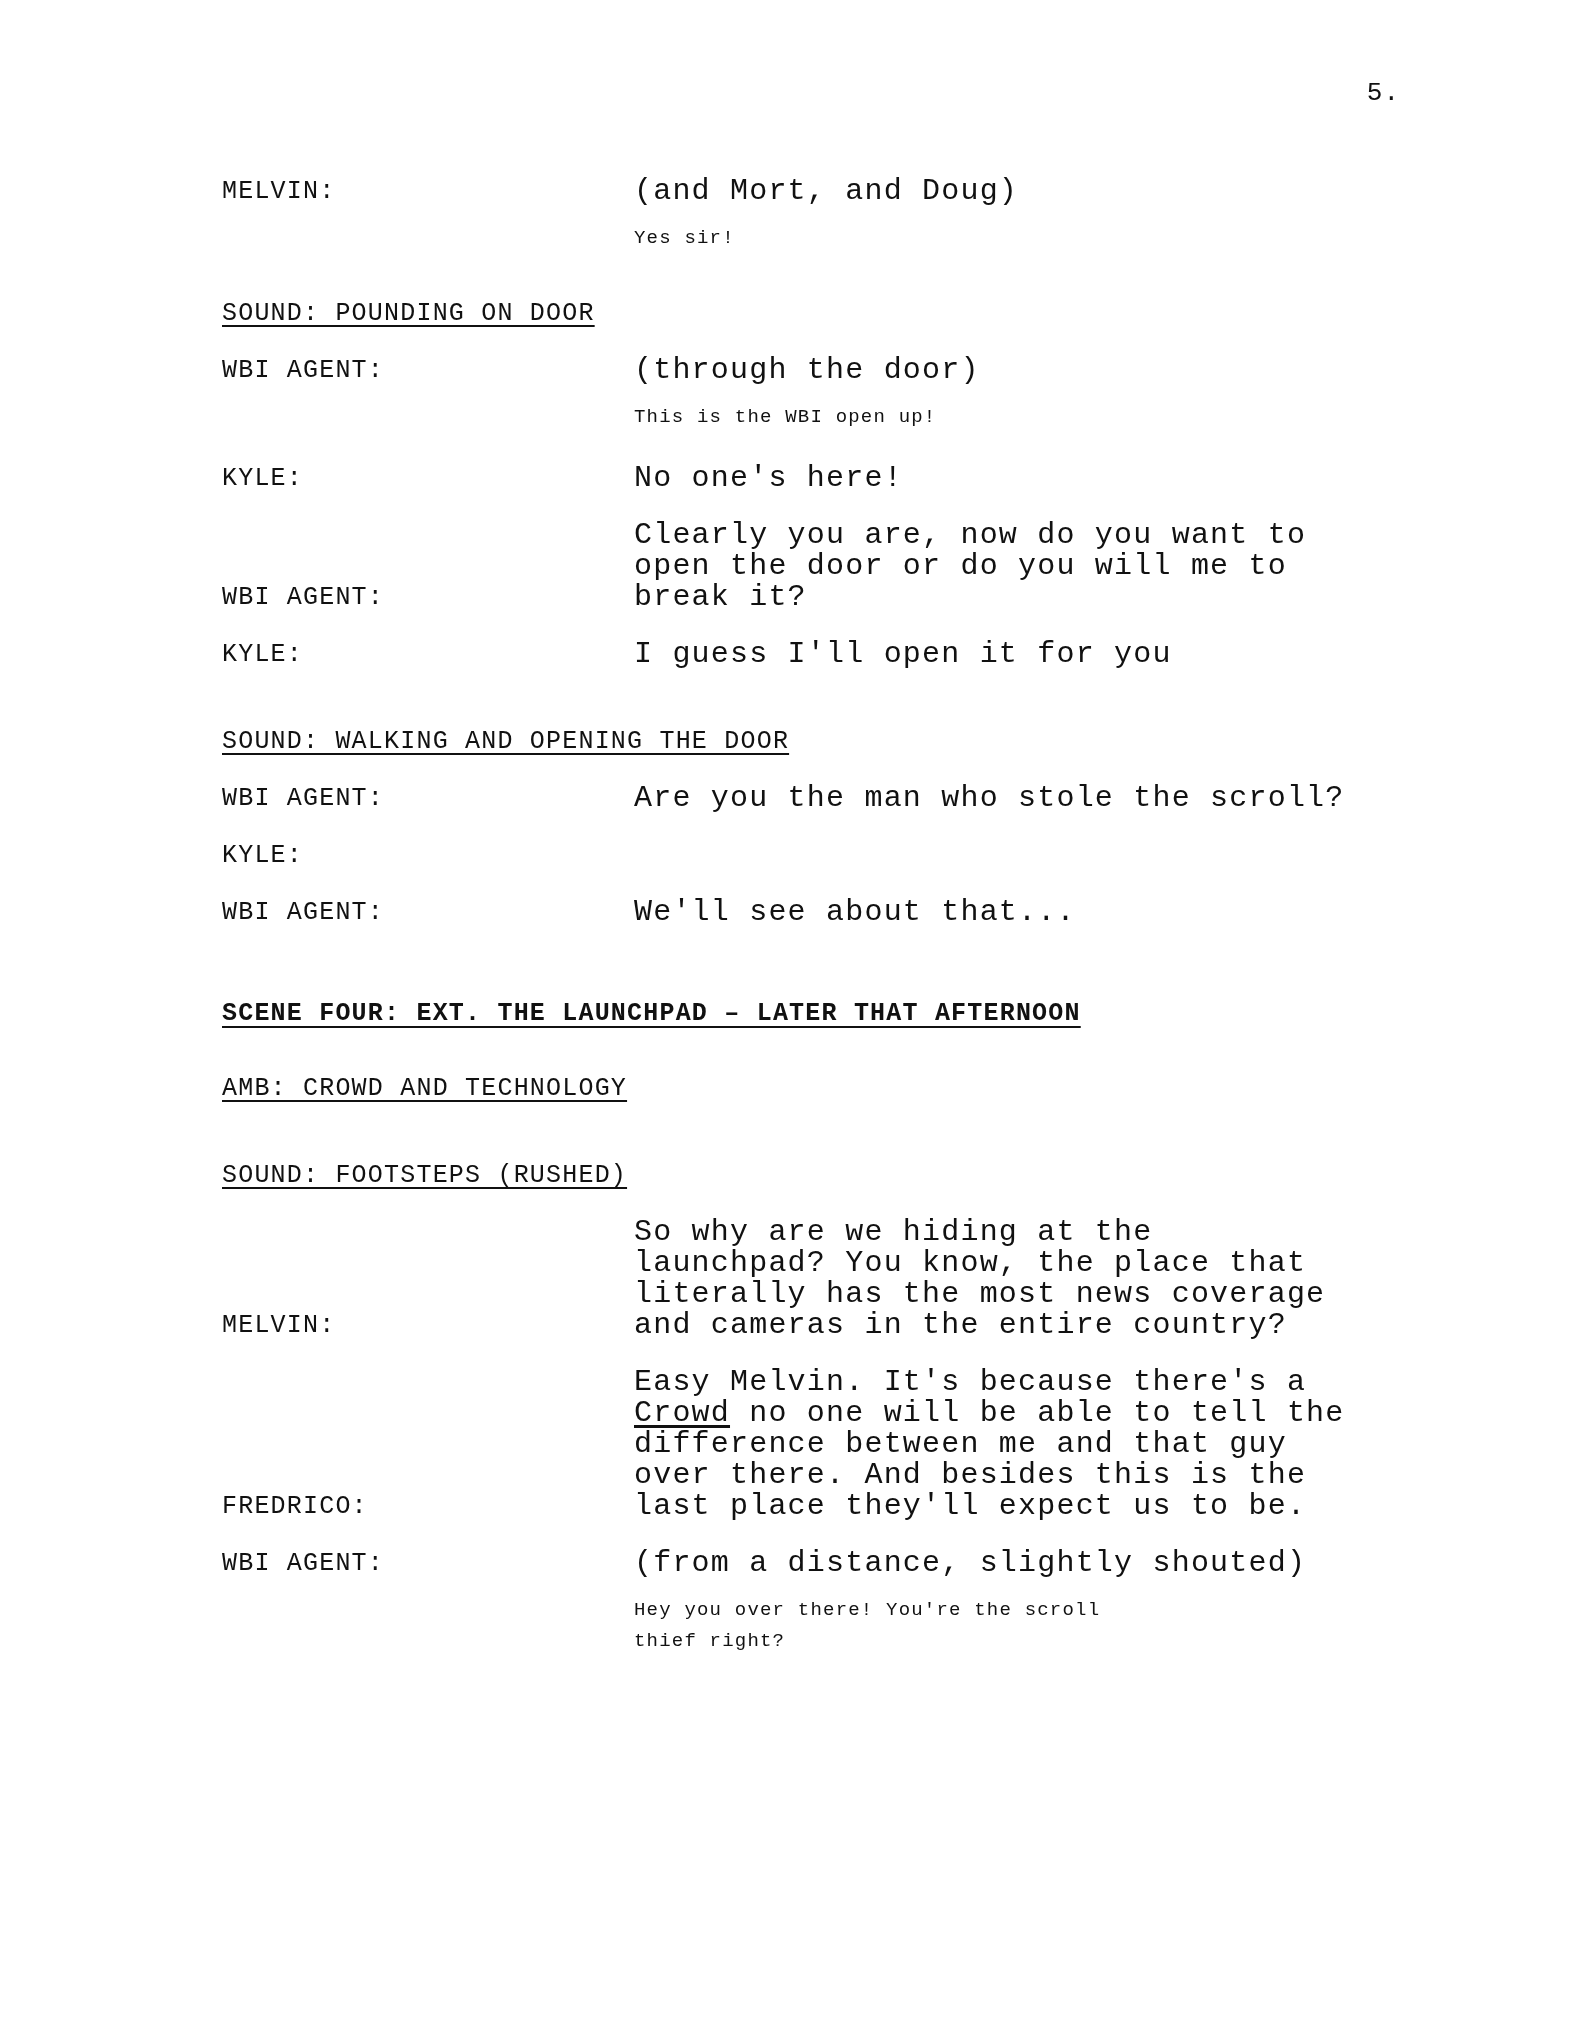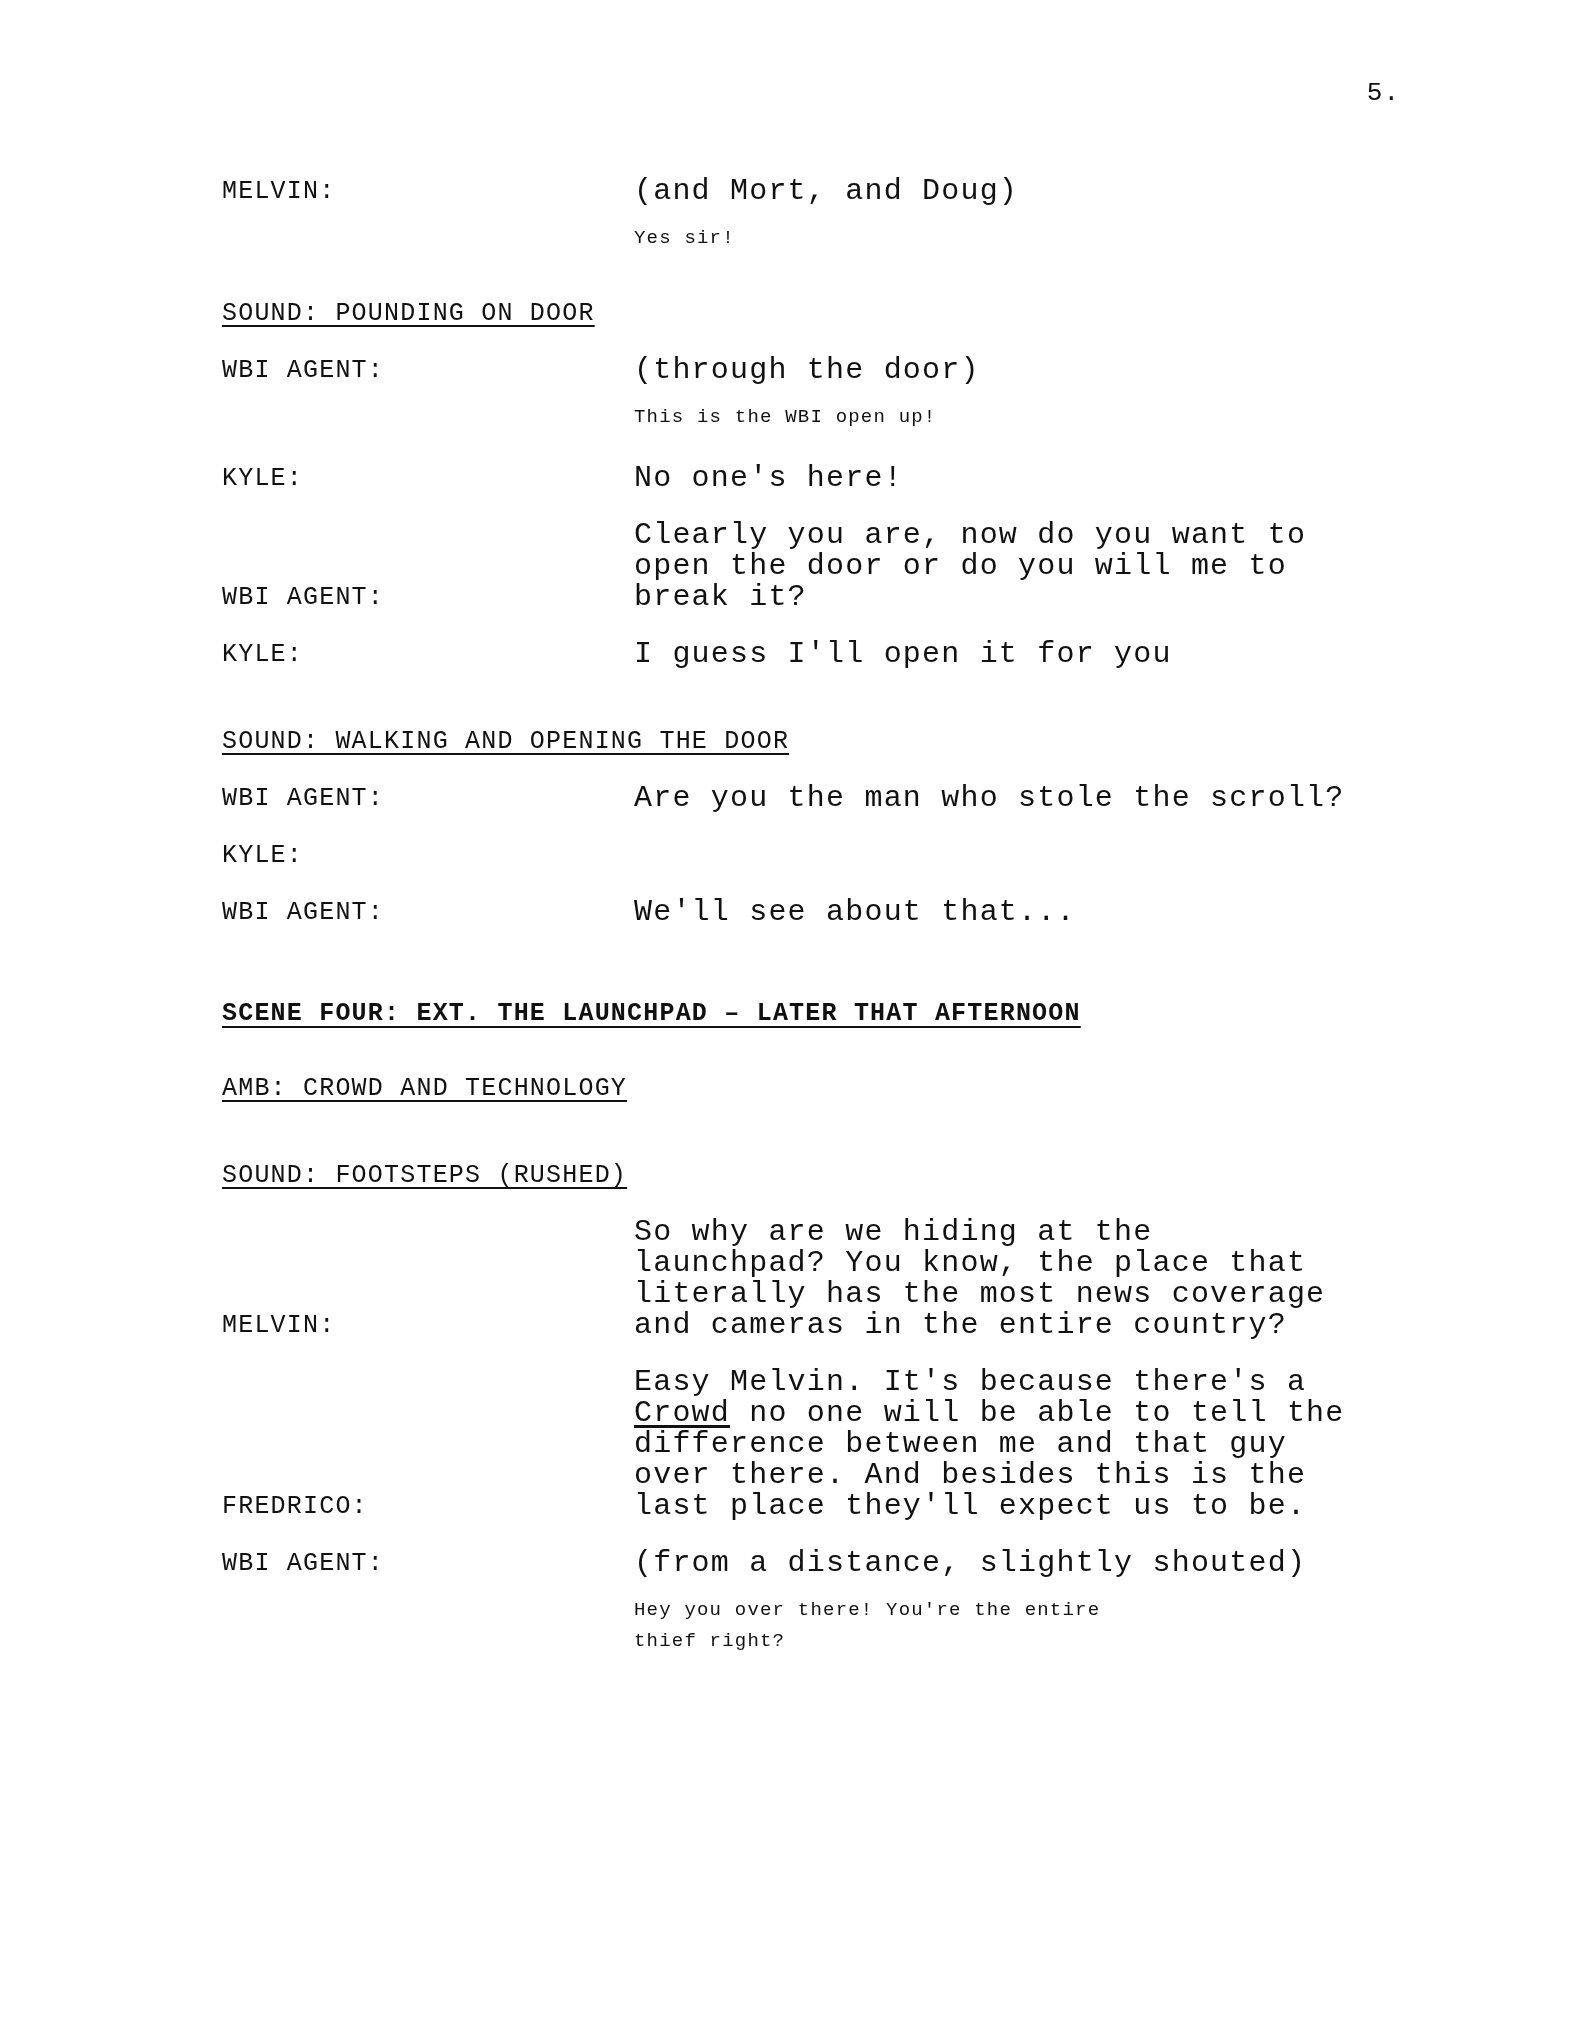--- a/index.html
+++ b/index.html
@@ -183,17 +183,17 @@
 difference between me and that guy
 over there. And besides this is the
 last place they'll expect us to be.</span></div>
     </div>
 
     <div class="row tight">
       <div class="character">WBI AGENT:</div>
       <div class="speech">(from a distance, slightly shouted)</div>
     </div>
     <div class="gap-sm"></div>
-    <div class="cont">Hey you over there! You're the entire
+    <div class="cont">Hey you over there! You're the scroll
 thief right?</div>
 
   </div>
 </div>
 
 </body></html>

